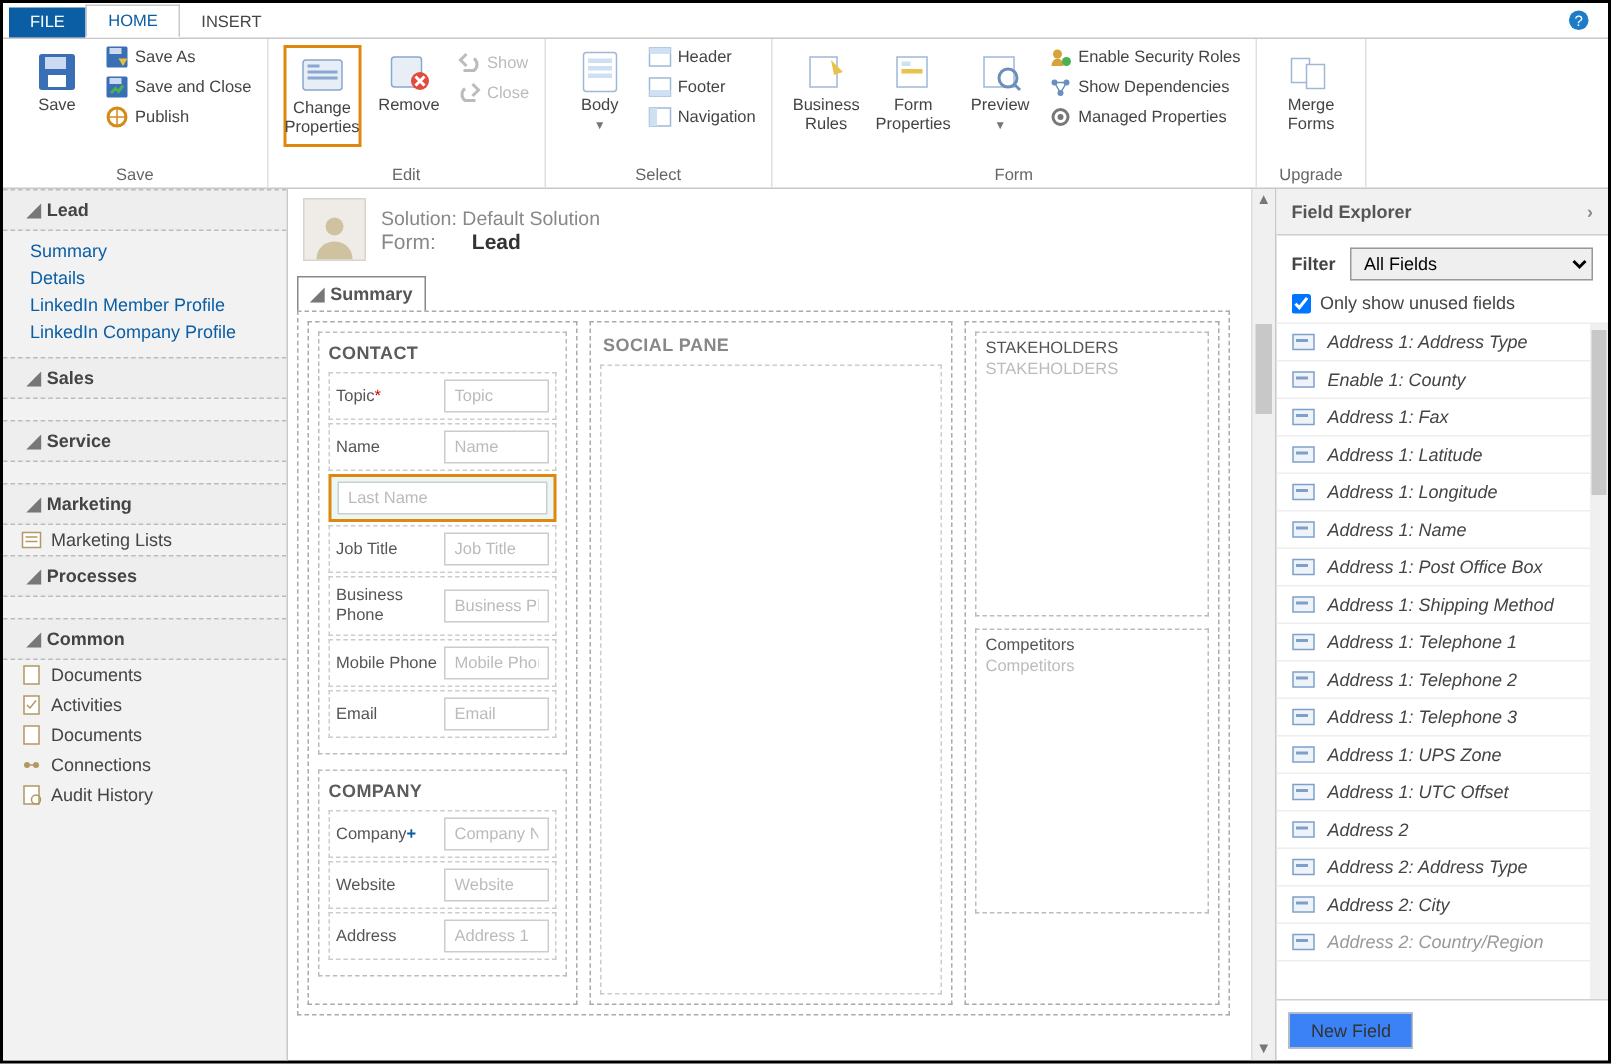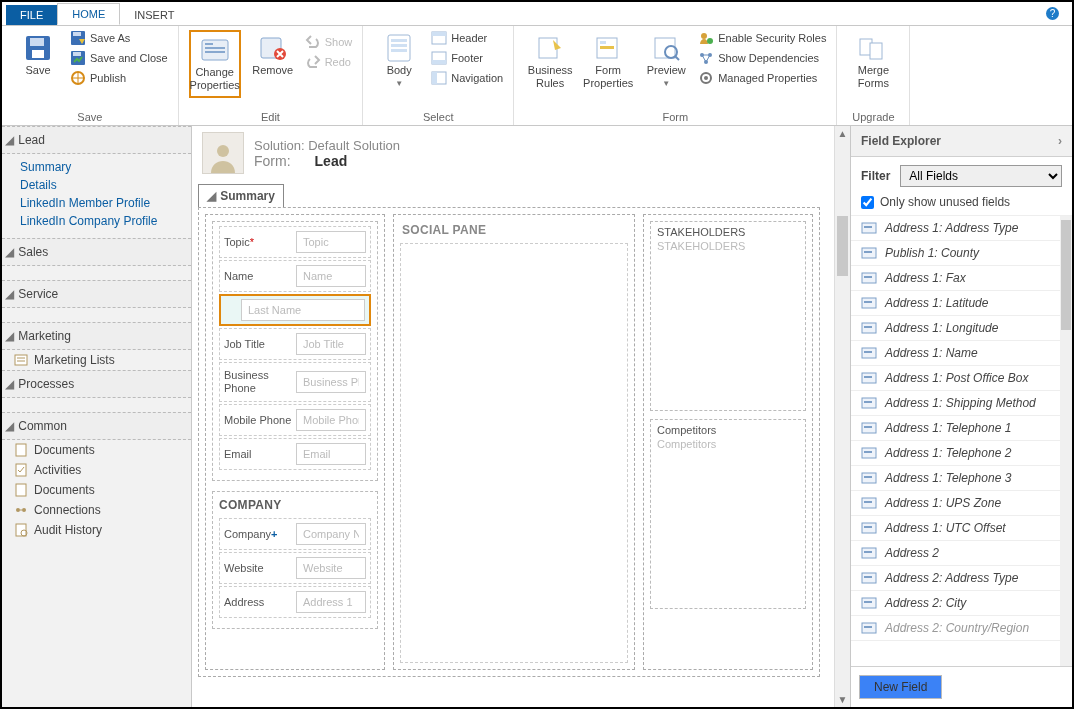--- a/index.html
+++ b/index.html
@@ -23,21 +23,21 @@
 .ribbon-small { display: flex; align-items: center; gap: 4px; font-size: 11px; color: #444; white-space: nowrap; }
 .ribbon-small .ico { width: 16px; height: 16px; display: flex; align-items: center; justify-content: center; }
 .changeprops-highlight { border: 2px solid #e0880d; padding: 2px 6px 4px 6px; }
 
 
 svg { display: block; }
 
 
 .main { display: flex; height: calc(100% - 124px); }
 .left-nav { width: 190px; background: #f2f2f2; border-right: 1px solid #c8c8c8; overflow: hidden; }
-.nav-section { border-top: 1px dashed #bbb; border-bottom: 1px dashed #bbb; background: #eee; padding: 6px 3px; font-weight: 400; color: #444; }
+.nav-section { border-top: 1px dashed #bbb; border-bottom: 1px dashed #bbb; background: #eee; padding: 6px 16px; font-weight: 700; color: #444; }
 .nav-section .tri { color: #777; margin-right: 4px; }
 .nav-items { padding: 4px 0 8px 18px; }
 .nav-items a { display: block; color: #0b5ea3; font-size: 12px; padding: 2px 0; text-decoration: none; }
 .nav-entity-item { display: flex; align-items: center; gap: 6px; padding: 3px 0 3px 12px; color: #444; }
 .nav-entity-item .ei { width: 14px; height: 14px; }
 
 
 .canvas { flex: 1; display: flex; position: relative; overflow: hidden; }
 .canvas-scroll { flex: 1; padding: 6px 14px 10px 6px; overflow: hidden; position: relative; }
 .sol-header { display: flex; align-items: center; gap: 10px; padding: 0 0 10px 4px; }
@@ -192,21 +192,21 @@
             </span>
           <span>Show</span>
         </div>
         <div class="ribbon-small" style="color:#bbb;">
           <span class="ico">
               <svg width="16" height="14">
                 <path d="M5 4a5 5 0 0 0 0 8h7" fill="none" stroke="#bbb" stroke-width="2"></path>
                 <path d="M10 1l4 4-4 4" fill="none" stroke="#bbb" stroke-width="2"></path>
               </svg>
             </span>
-          <span>Redo</span>
+          <span>Close</span>
         </div>
       </div>
     </div>
     <div class="ribbon-group-label">Edit</div>
   </div>
 
   <div class="ribbon-group">
     <div class="ribbon-body">
       <div class="ribbon-big">
         <span class="ico">
@@ -429,31 +429,32 @@
           <div class="l2"><span class="lab">Form:</span><span class="val">Lead</span></div>
         </div>
       </div>
 
       <div class="sectiontab"><span class="tabtri">◢</span><span>Summary</span></div>
 
       <div class="form-columns">
 
         <div class="form-col colA">
           <div class="block">
+            <div class="block-title">CONTACT</div>
 
             <div class="field-row">
               <div class="fld-label"><span>Topic</span><span class="fld-req">*</span></div>
               <div class="fld-input"><input placeholder="Topic" style=""></div>
             </div>
             <div class="field-row">
               <div class="fld-label"><span>Name</span></div>
               <div class="fld-input"><input placeholder="Name" style=""></div>
             </div>
             <div class="field-row sel">
-              <div class="fld-input" style="margin-left:20px;"><input placeholder="Last Name" style=""></div>
+              <div class="fld-input" style="margin-left:4px;"><input placeholder="Last Name" style=""></div>
             </div>
             <div class="field-row">
               <div class="fld-label"><span>Job Title</span></div>
               <div class="fld-input"><input placeholder="Job Title" style=""></div>
             </div>
             <div class="field-row" style="height:40px;">
               <div class="fld-label" style="line-height:13px;"><span>Business Phone</span></div>
               <div class="fld-input"><input placeholder="Business Phone" style=""></div>
             </div>
             <div class="field-row">
@@ -535,21 +536,21 @@
               </span>
               <span>Address 1: Address Type</span>
             </div>
           <div class="fe-item">
               <span class="fi">
                 <svg width="16" height="14">
                   <rect x="1" y="2" width="14" height="10" fill="#eef3fa" stroke="#7ea0c8"></rect>
                   <rect x="3" y="5" width="8" height="2" fill="#7ea0c8"></rect>
                 </svg>
               </span>
-              <span>Publish 1: County</span>
+              <span>Enable 1: County</span>
             </div>
           <div class="fe-item">
               <span class="fi">
                 <svg width="16" height="14">
                   <rect x="1" y="2" width="14" height="10" fill="#eef3fa" stroke="#7ea0c8"></rect>
                   <rect x="3" y="5" width="8" height="2" fill="#7ea0c8"></rect>
                 </svg>
               </span>
               <span>Address 1: Fax</span>
             </div>

